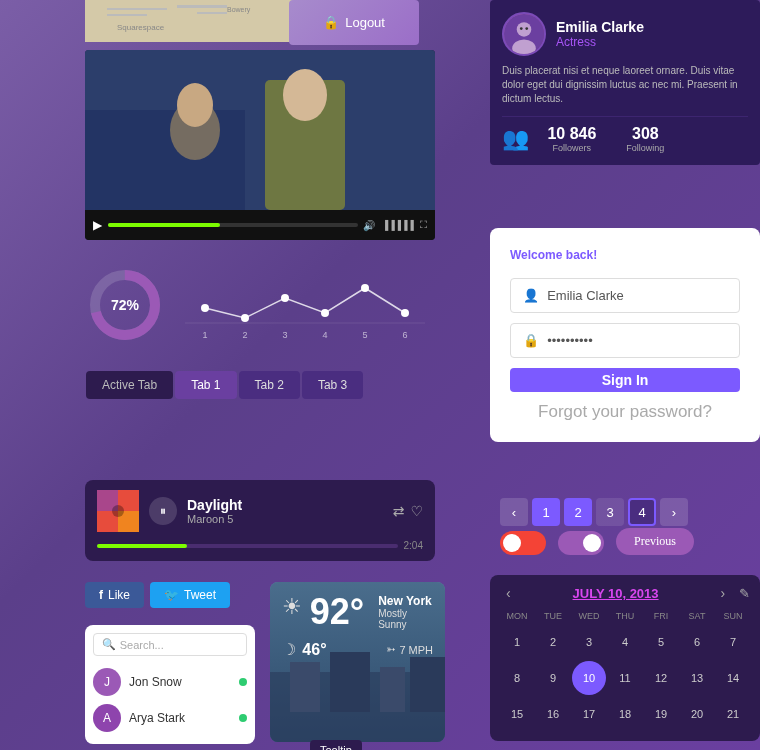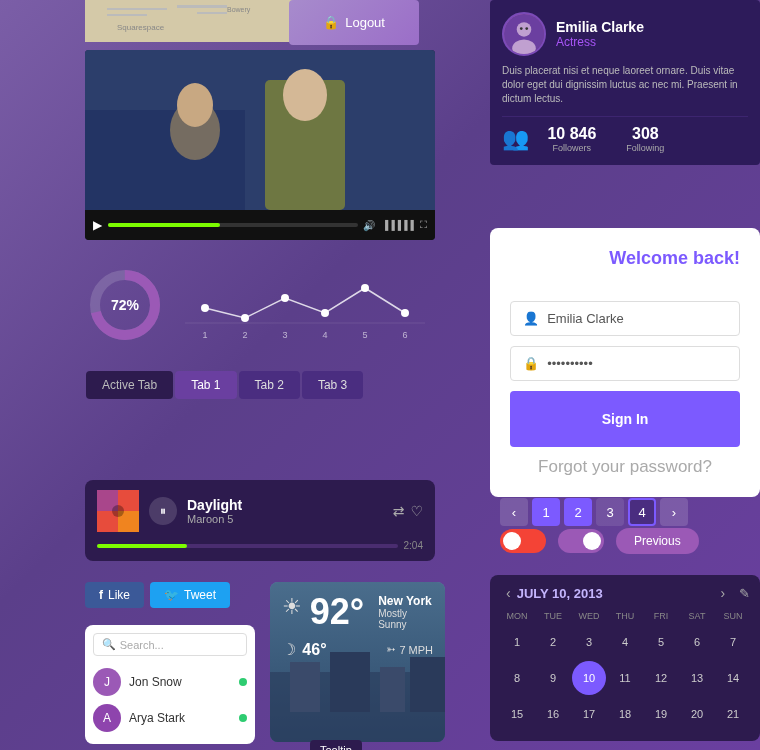--- a/index.html
+++ b/index.html
@@ -267,33 +267,33 @@
 
     
     .login-card {
       position: absolute;
       top: 228px; right: 0;
       width: 270px;
       background: white;
       border-radius: 8px;
       padding: 20px;
     }
-    .login-title { text-align: right; color: #7c5aff; font-size: 18px; font-weight: bold; margin-bottom: 32px; }
+    .login-title { text-align: left; color: #7c5aff; font-size: 12px; font-weight: bold; margin-bottom: 16px; }
     .login-field {
       width: 100%; border: 1px solid #ddd; border-radius: 4px;
       padding: 9px 12px; font-size: 13px; margin-bottom: 10px;
       display: flex; align-items: center; gap: 8px; color: #555;
     }
     .login-field input {
       border: none; outline: none; width: 100%; font-size: 13px; color: #555;
     }
     .field-icon { color: #bbb; font-size: 13px; }
     .sign-in-btn {
       width: 100%; background: #7c5aff; color: white;
-      border-radius: 4px; padding: 20px; text-align: center;
+      border-radius: 4px; padding: 4px; text-align: center;
       font-size: 14px; font-weight: bold; cursor: pointer; margin-bottom: 10px;
     }
     .forgot-link { text-align: center; color: #aaa; font-size: 17px; cursor: pointer; }
 
     
     .pagination {
       position: absolute;
       top: 490px; right: 0;
       width: 270px;
       display: flex; align-items: center; gap: 4px;
@@ -307,22 +307,23 @@
     .page-btn.arrow { background: rgba(255,255,255,0.15); }
     .page-btn.num { background: rgba(255,255,255,0.1); }
     .page-btn.active-page { background: #7c5aff; }
     .page-btn.selected-page { background: #4a2d80; border: 2px solid #7c5aff; }
 
     
     .toggle-row {
       position: absolute;
       top: 528px; right: 0;
       width: 270px;
-      display: flex; align-items: center; gap: 12px;
+      display: flex; align-items: flex-end; gap: 12px;
       padding: 0 10px;
+      font-family: Liberation Serif, serif;
     }
     .toggle-switch {
       width: 46px; height: 24px; border-radius: 12px;
       background: #f44336; position: relative; cursor: pointer;
     }
     .toggle-switch.on { background: #9b59b6; }
     .toggle-knob {
       position: absolute; top: 3px;
       width: 18px; height: 18px; border-radius: 50%; background: white;
     }
@@ -339,21 +340,21 @@
       top: 575px; right: 0;
       width: 270px;
       background: #2d1b4e;
       border-radius: 8px;
       padding: 10px;
     }
     .cal-header {
       display: flex; align-items: center; margin-bottom: 8px;
     }
     .cal-nav { color: #aaa; font-size: 14px; cursor: pointer; padding: 0 6px; }
-    .cal-title { flex: 1; color: #c4b5fd; font-size: 13px; font-weight: bold; }
+    .cal-title { flex: 1; text-align: center; color: #d946ef; font-size: 13px; font-weight: bold; text-decoration: underline; }
     .cal-edit { color: #aaa; font-size: 13px; cursor: pointer; }
     .cal-grid { display: grid; grid-template-columns: repeat(7, 1fr); gap: 2px; }
     .cal-day-header { text-align: center; color: #888; font-size: 9px; padding: 2px 0; }
     .cal-day {
       text-align: center; color: #ccc; font-size: 11px;
       padding: 4px 2px; border-radius: 50%; cursor: pointer;
       aspect-ratio: 1; display: flex; align-items: center; justify-content: center;
     }
     .cal-day.today { background: #7c5aff; color: white; border-radius: 50%; }
   </style>

